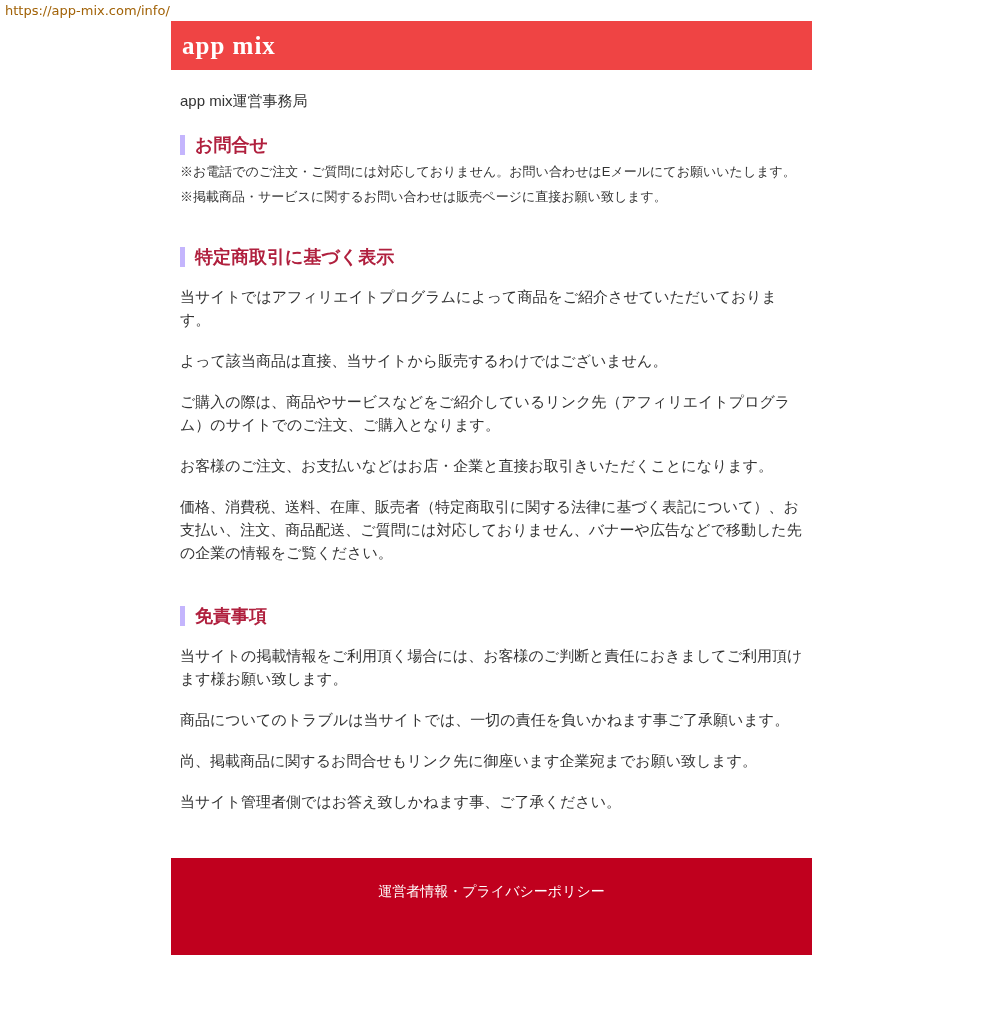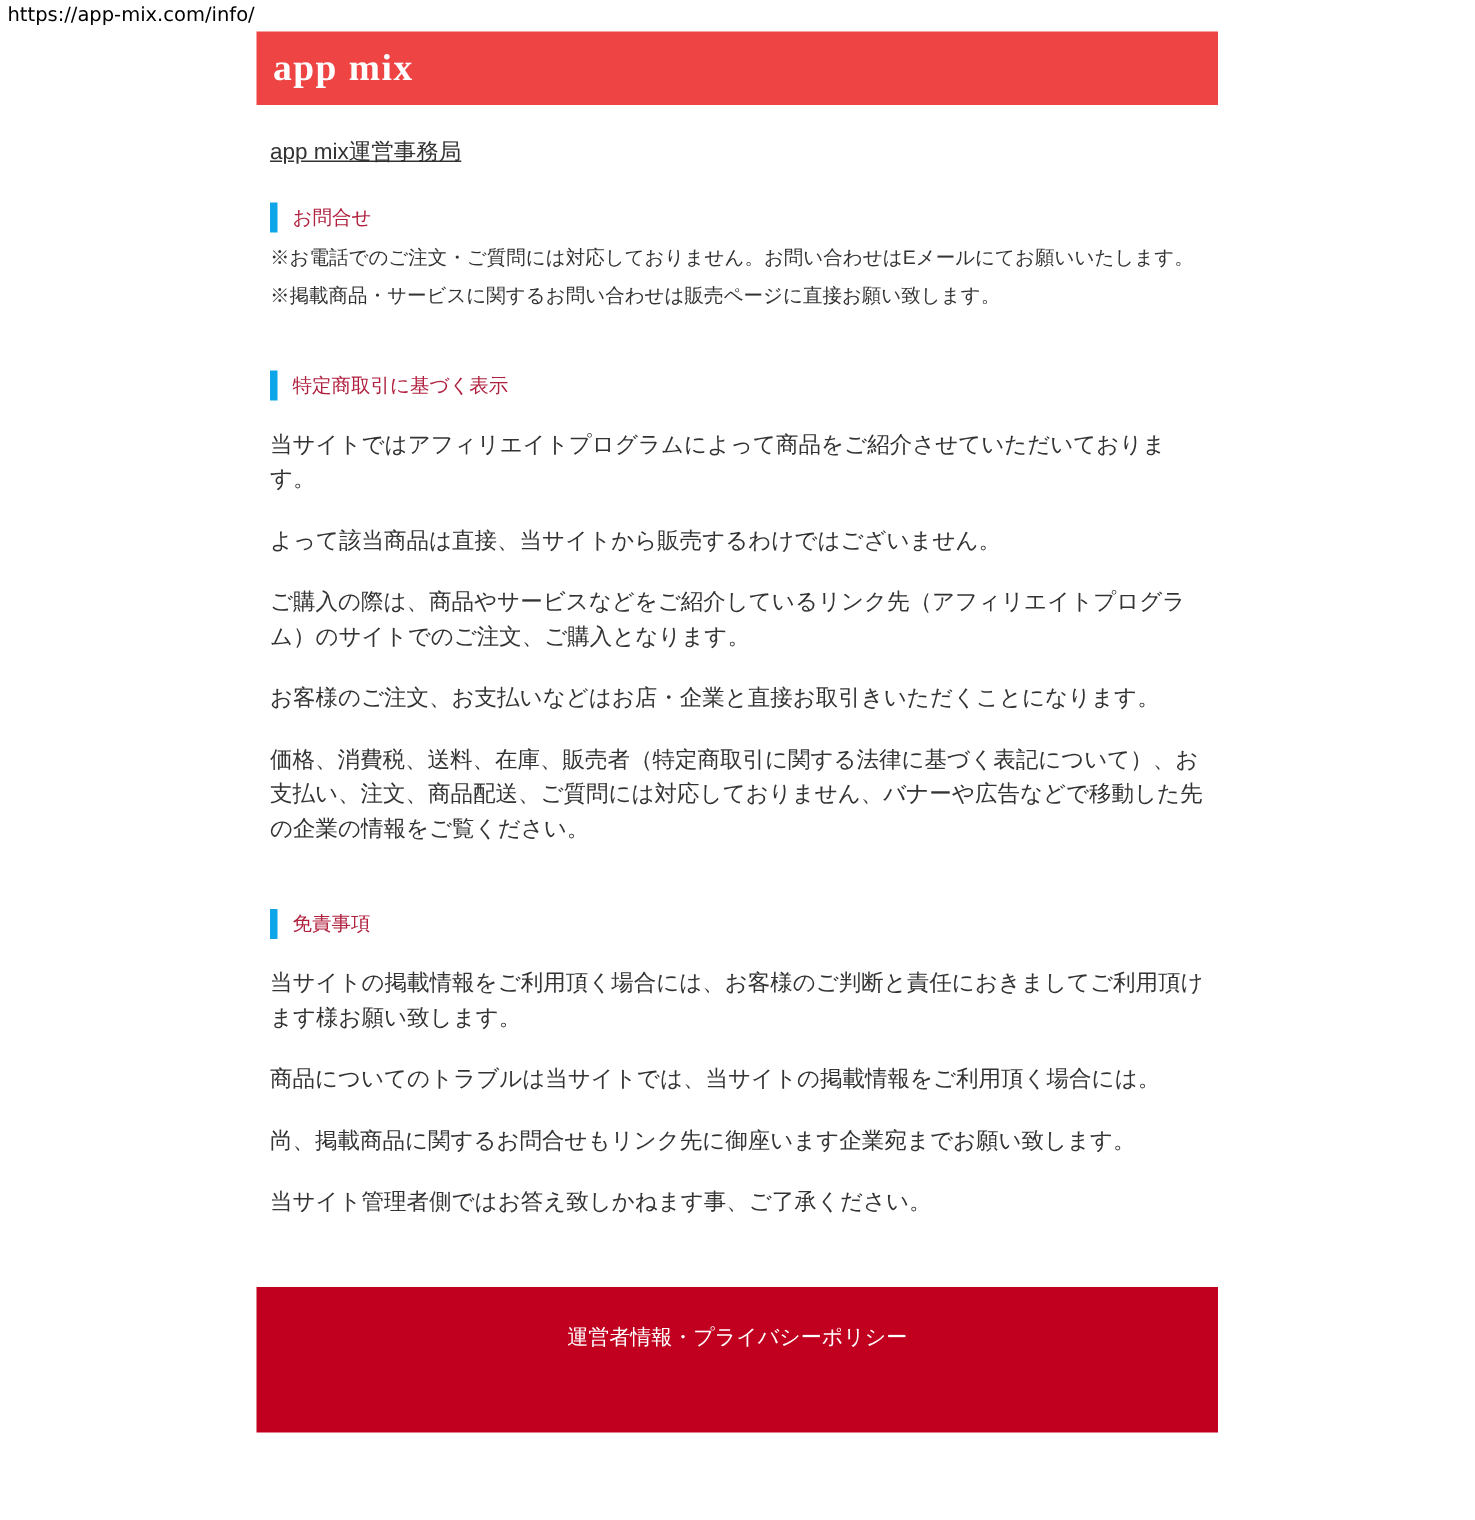--- a/index.html
+++ b/index.html
@@ -8,21 +8,21 @@
     background: #ffffff;
     width: 983px;
     min-height: 1013px;
     font-family: "Liberation Sans", sans-serif;
     color: #333333;
   }
   .page-url {
     padding: 2px 0 0 5px;
     font-size: 13px;
     line-height: 17px;
-    color: #000000;
+    color: #a16207;
     font-family: "DejaVu Sans", sans-serif;
   }
   .site {
     width: 641px;
     margin-left: 171px;
     margin-top: 2px;
   }
   .site-header {
     height: 49px;
     background: #ef4444;
@@ -38,28 +38,27 @@
     font-weight: bold;
     font-size: 25px;
     letter-spacing: 1px;
   }
   .site-main {
     padding: 0 9px;
   }
   .operator {
     margin: 22px 0 0 0;
     font-size: 15px;
-    text-decoration: underline;
   }
   .sec-heading {
     margin: 42px 0 0 0;
-    font-size: 13px;
-    font-weight: normal;
+    font-size: 18px;
+    font-weight: bold;
     color: #b0203e;
-    border-left: 5px solid #0ea5e9;
+    border-left: 5px solid #c4b5fd;
     padding-left: 10px;
     line-height: 20px;
   }
   .sec-heading.first {
     margin-top: 24px;
   }
   .email-line {
     margin: 15px 0 0 0;
     font-size: 15px;
   }
@@ -118,21 +117,21 @@
       <p class="body-p after-heading">当サイトではアフィリエイトプログラムによって商品をご紹介させていただいております。</p>
       <p class="body-p">よって該当商品は直接、当サイトから販売するわけではございません。</p>
       <p class="body-p">ご購入の際は、商品やサービスなどをご紹介しているリンク先（アフィリエイトプログラム）のサイトでのご注文、ご購入となります。</p>
       <p class="body-p">お客様のご注文、お支払いなどはお店・企業と直接お取引きいただくことになります。</p>
       <p class="body-p">価格、消費税、送料、在庫、販売者（特定商取引に関する法律に基づく表記について）、お支払い、注文、商品配送、ご質問には対応しておりません、バナーや広告などで移動した先の企業の情報をご覧ください。</p>
     </section>
 
     <section>
       <h2 class="sec-heading">免責事項</h2>
       <p class="body-p after-heading">当サイトの掲載情報をご利用頂く場合には、お客様のご判断と責任におきましてご利用頂けます様お願い致します。</p>
-      <p class="body-p">商品についてのトラブルは当サイトでは、当サイトの掲載情報をご利用頂く場合には。</p>
+      <p class="body-p">商品についてのトラブルは当サイトでは、一切の責任を負いかねます事ご了承願います。</p>
       <p class="body-p">尚、掲載商品に関するお問合せもリンク先に御座います企業宛までお願い致します。</p>
       <p class="body-p">当サイト管理者側ではお答え致しかねます事、ご了承ください。</p>
     </section>
 
   </main>
 
   <footer class="site-footer">
     <a class="footer-link">運営者情報・プライバシーポリシー</a>
 
   </footer>

